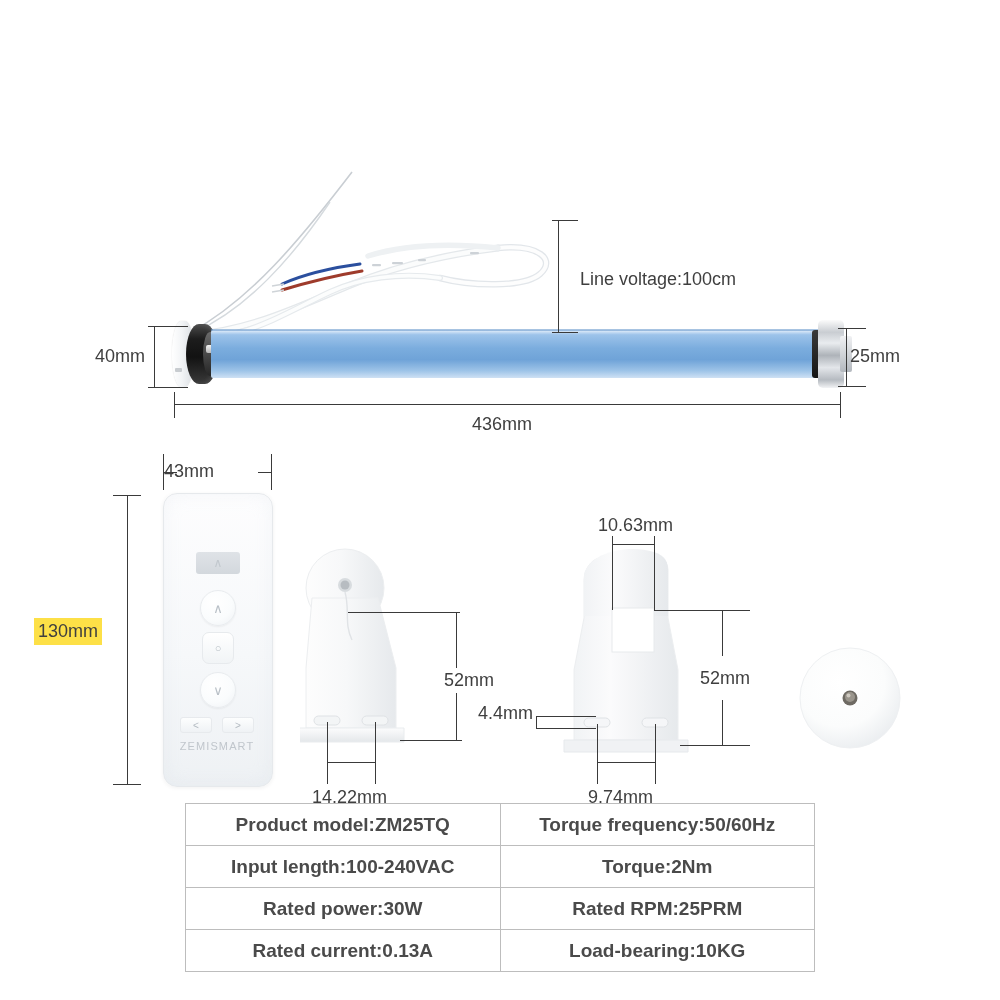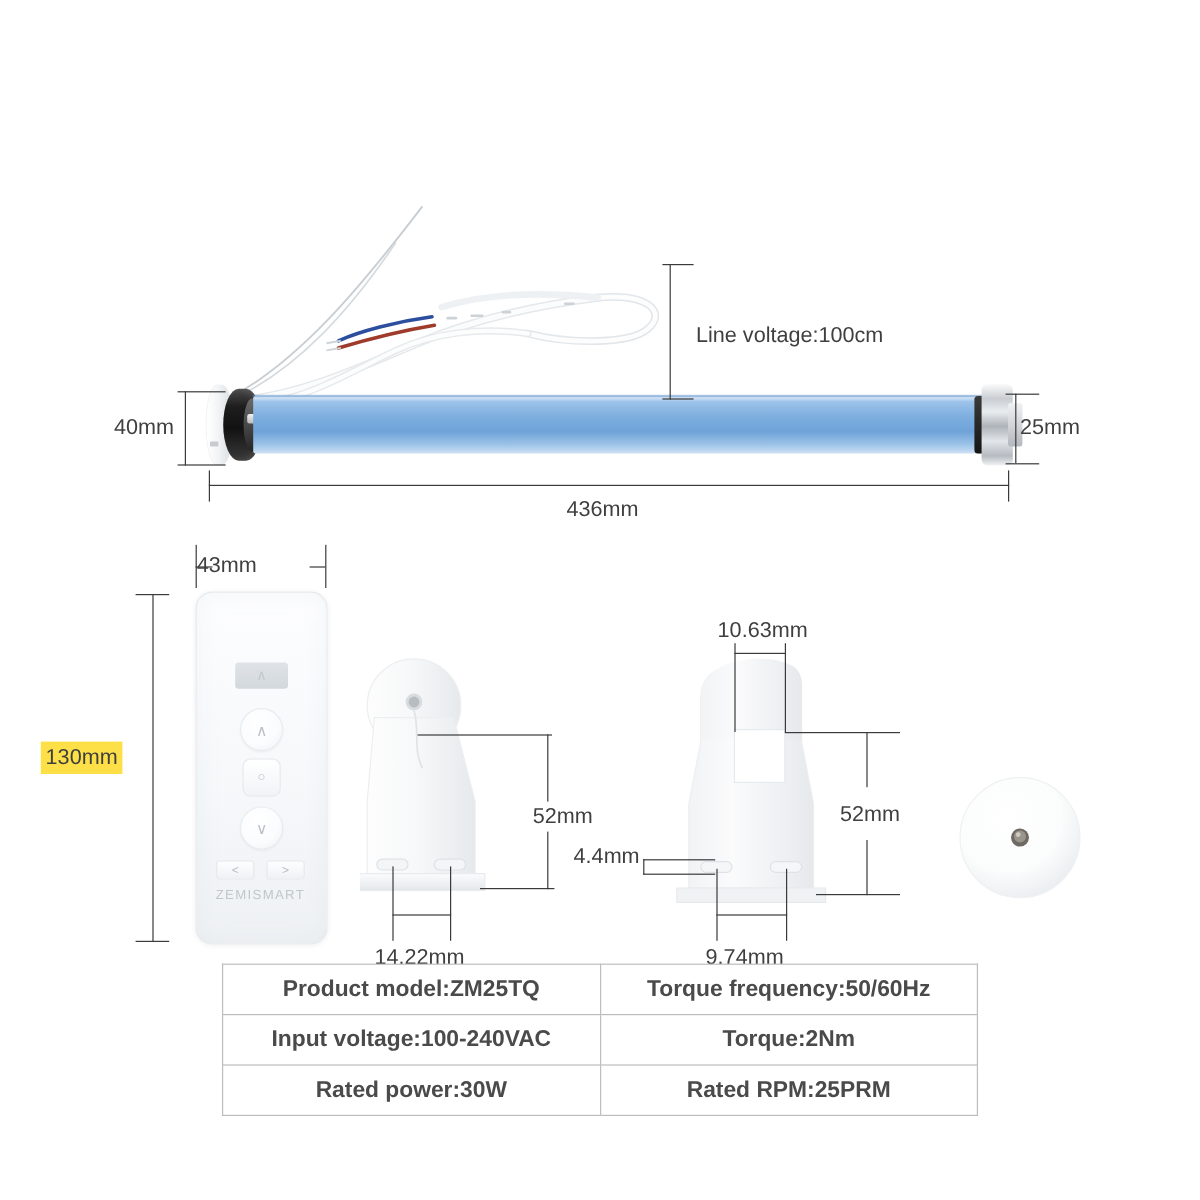--- a/index.html
+++ b/index.html
@@ -432,23 +432,27 @@
     </svg>
   </div>
 
   <table id="spec-table">
     <tbody>
       <tr>
         <td>Product model:ZM25TQ</td>
         <td>Torque frequency:50/60Hz</td>
       </tr>
       <tr>
-        <td>Input voltage:100-240VAC</td>
+        <td>Input length:100-240VAC</td>
         <td>Torque:2Nm</td>
       </tr>
       <tr>
         <td>Rated power:30W</td>
         <td>Rated RPM:25PRM</td>
       </tr>
+      <tr>
+        <td>Rated current:0.13A</td>
+        <td>Load-bearing:10KG</td>
+      </tr>
     </tbody>
   </table>
 
 </div>
 
 </body></html>

